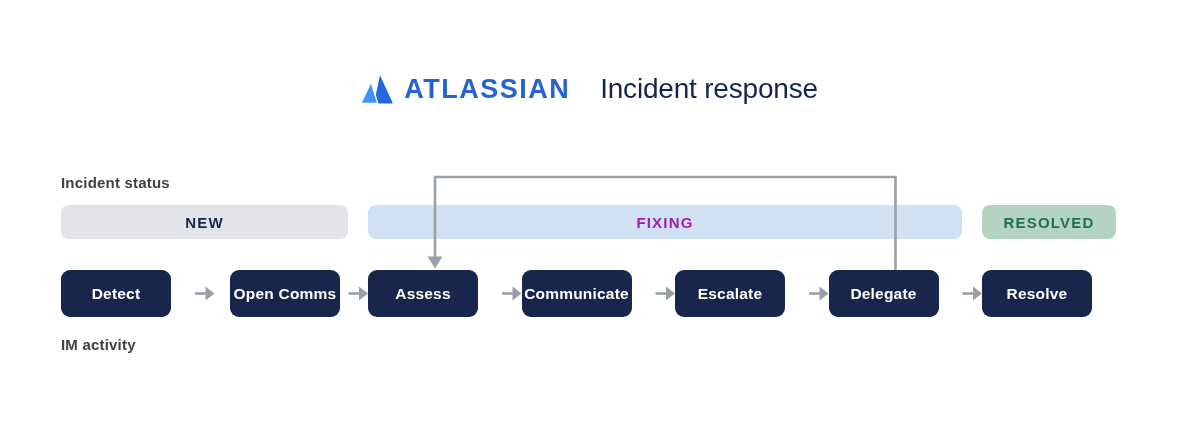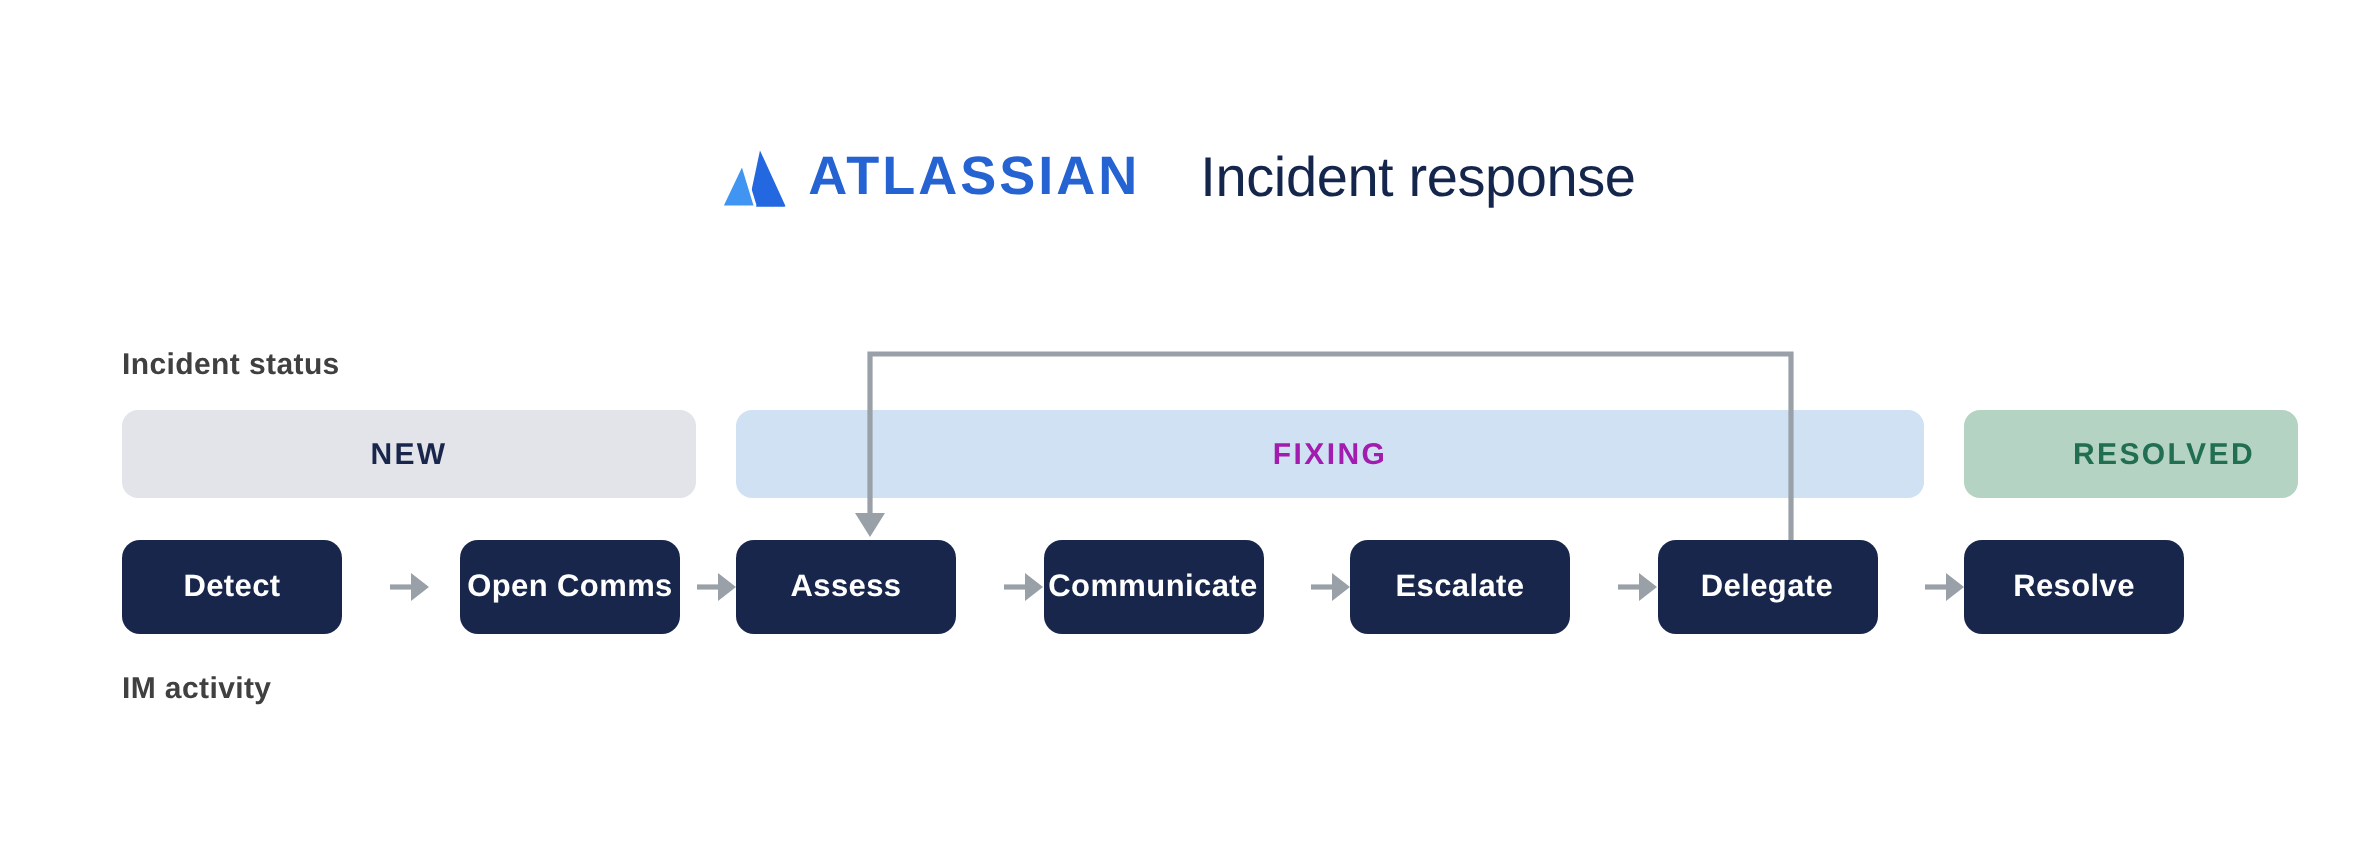--- a/index.html
+++ b/index.html
@@ -16,21 +16,21 @@
   .header {
     position: absolute;
     top: 66px; left: 0;
     width: 100%; height: 46px;
     display: flex;
     align-items: center;
     justify-content: center;
   }
   .brand-group {
     display: flex;
-    align-items: flex-start;
+    align-items: center;
   }
   .brand-logo { width: 34px; height: 32px; margin-right: 10px; }
   .brand-name {
     font-size: 27px;
     font-weight: bold;
     letter-spacing: 1.5px;
     color: #2563d2;
   }
   .page-title {
     margin-left: 30px;
@@ -49,32 +49,32 @@
     color: #404040;
     letter-spacing: 0.2px;
   }
   .label-status { top: 174px; }
   .label-activity { top: 336px; }
 
   
   .status-bar {
     position: absolute;
     top: 205px;
-    height: 44px;
+    height: 34px;
     border-radius: 8px;
     display: flex;
     align-items: center;
     justify-content: center;
     font-size: 15px;
     font-weight: bold;
     letter-spacing: 1.2px;
   }
   .status-new      { left: 61px;  width: 287px; background: #e2e4e9; color: #17264a; }
   .status-fixing   { left: 368px; width: 594px; background: #cfe1f3; color: #a21caf; }
-  .status-resolved { left: 982px; width: 134px; background: #b5d3c2; color: #216e52; padding-left: 33px; }
+  .status-resolved { left: 982px; width: 134px; background: #b5d3c2; color: #216e52; }
 
   
   .activity-box {
     position: absolute;
     top: 270px;
     width: 110px;
     height: 47px;
     background: #17264a;
     border-radius: 9px;
     display: flex;

